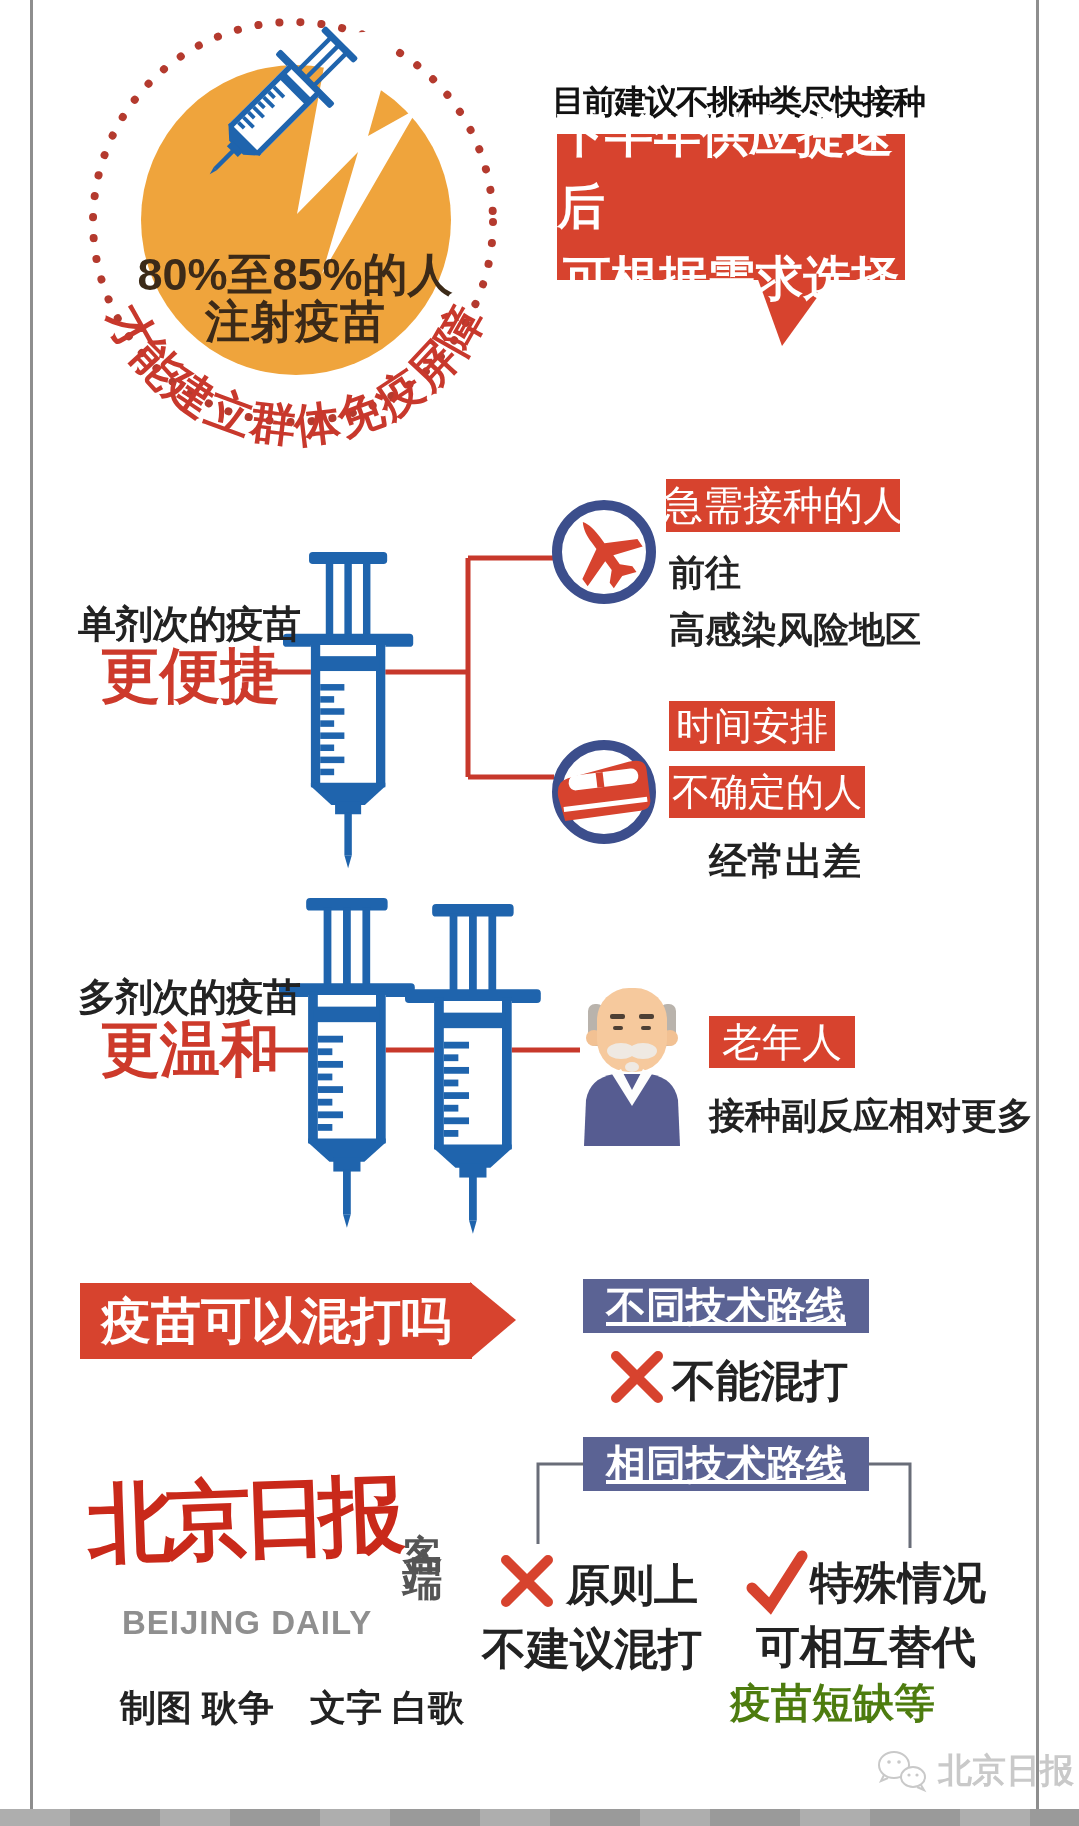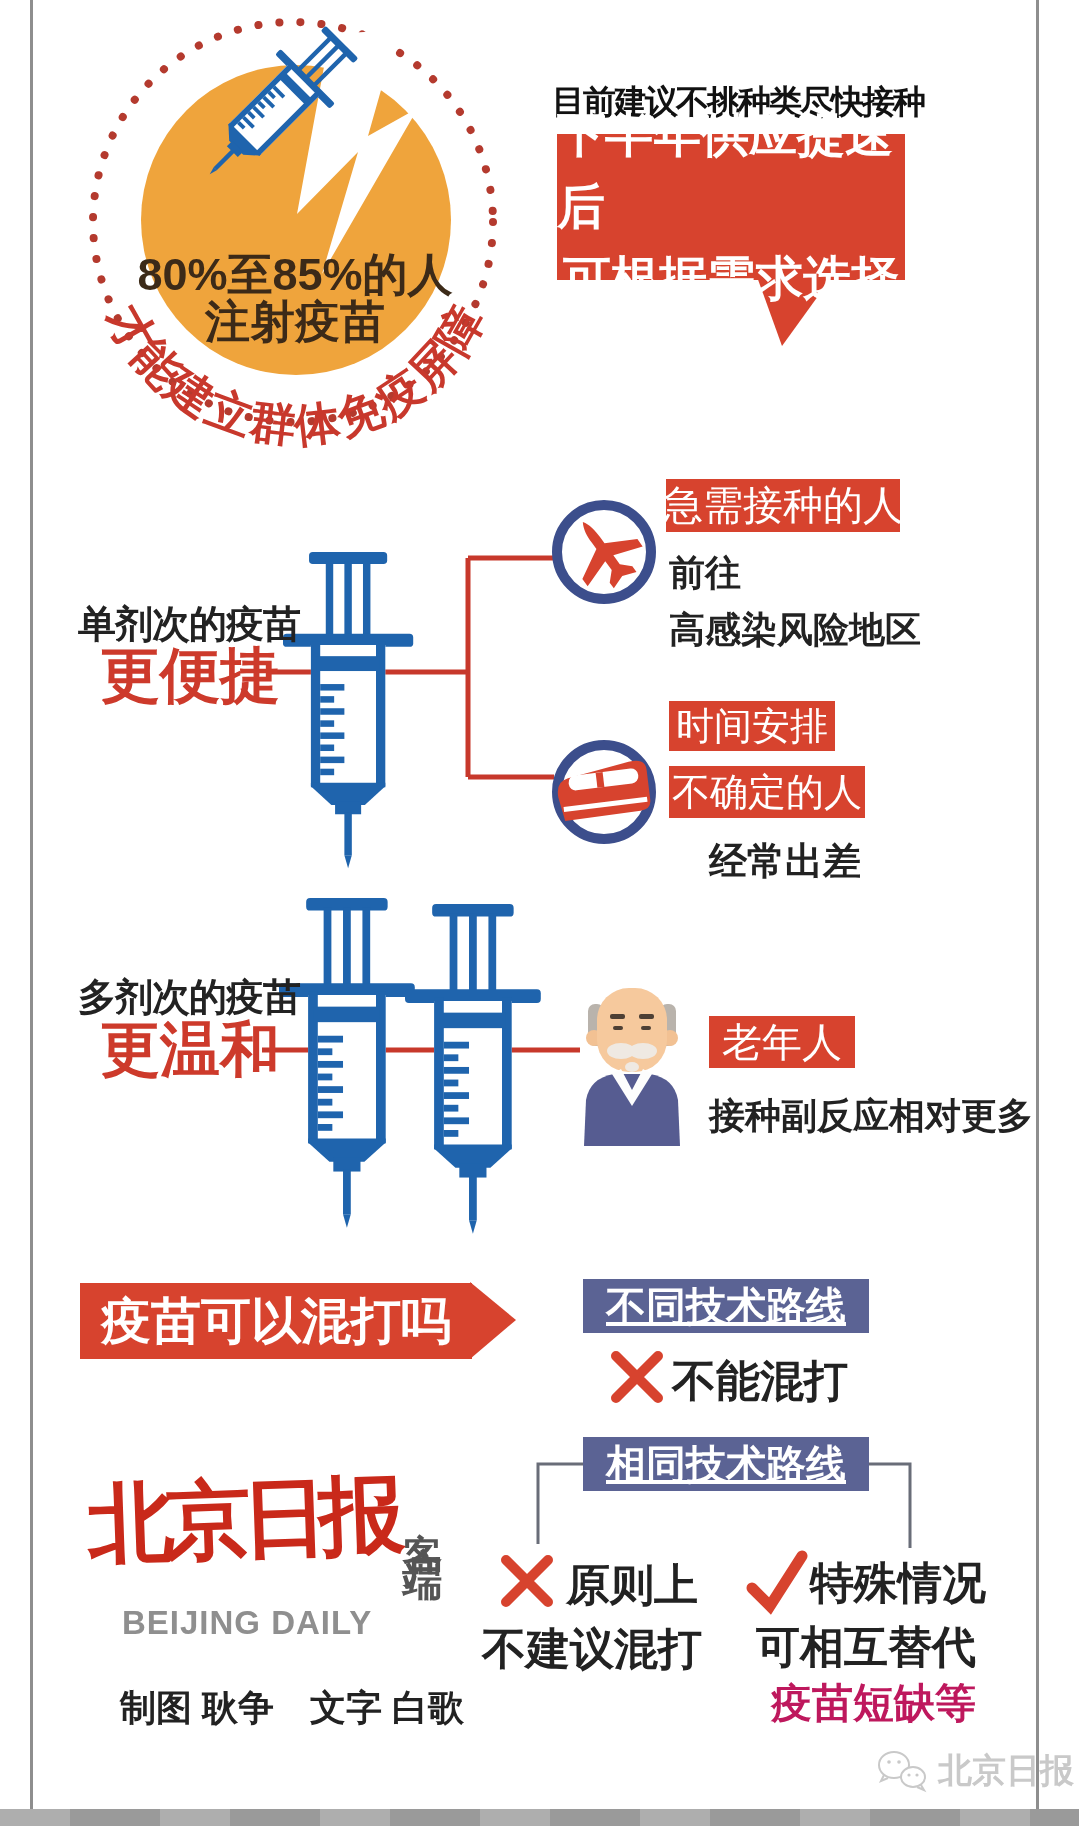--- a/index.html
+++ b/index.html
@@ -19,21 +19,21 @@
           color:#ffffff;font-weight:700;font-size:48px;display:flex;flex-direction:column;
           align-items:center;justify-content:center;line-height:1.5;}
   .q-banner{position:absolute;left:80px;top:1283px;width:392px;height:76px;background:#d7432e;
             color:#ffffff;font-weight:700;font-size:50px;display:flex;align-items:center;justify-content:center;}
   .logo-cn{position:absolute;left:88px;top:1462px;font-size:86px;font-weight:800;color:#c9291a;
            letter-spacing:-9px;transform:rotate(-2deg);}
   .logo-en{position:absolute;left:106px;top:1604px;font-size:33px;font-weight:800;color:#8f8f8f;letter-spacing:1px;margin-left:16px;}
   .logo-client{position:absolute;left:396px;top:1500px;writing-mode:vertical-rl;font-size:40px;
                font-weight:700;color:#555555;letter-spacing:14px;}
   .credits{position:absolute;left:120px;top:1684px;font-size:36px;font-weight:600;color:#222222;}
-  .note-gray{position:absolute;left:771px;top:1676px;font-size:41px;font-weight:600;color:#be185d;}
+  .note-gray{position:absolute;left:730px;top:1676px;font-size:41px;font-weight:600;color:#4d7c0f;}
   .watermark{position:absolute;left:874px;top:1748px;display:flex;align-items:center;gap:8px;
              color:#c9c9c9;font-size:34px;font-weight:600;}
   .bottom-band{position:absolute;left:0;top:1809px;width:1079px;height:17px;
                background:repeating-linear-gradient(90deg,#aeaeae 0 70px,#9a9a9a 70px 160px);}
 </style>
 </head>
 <body>
 
 <div class="canvas">
 

